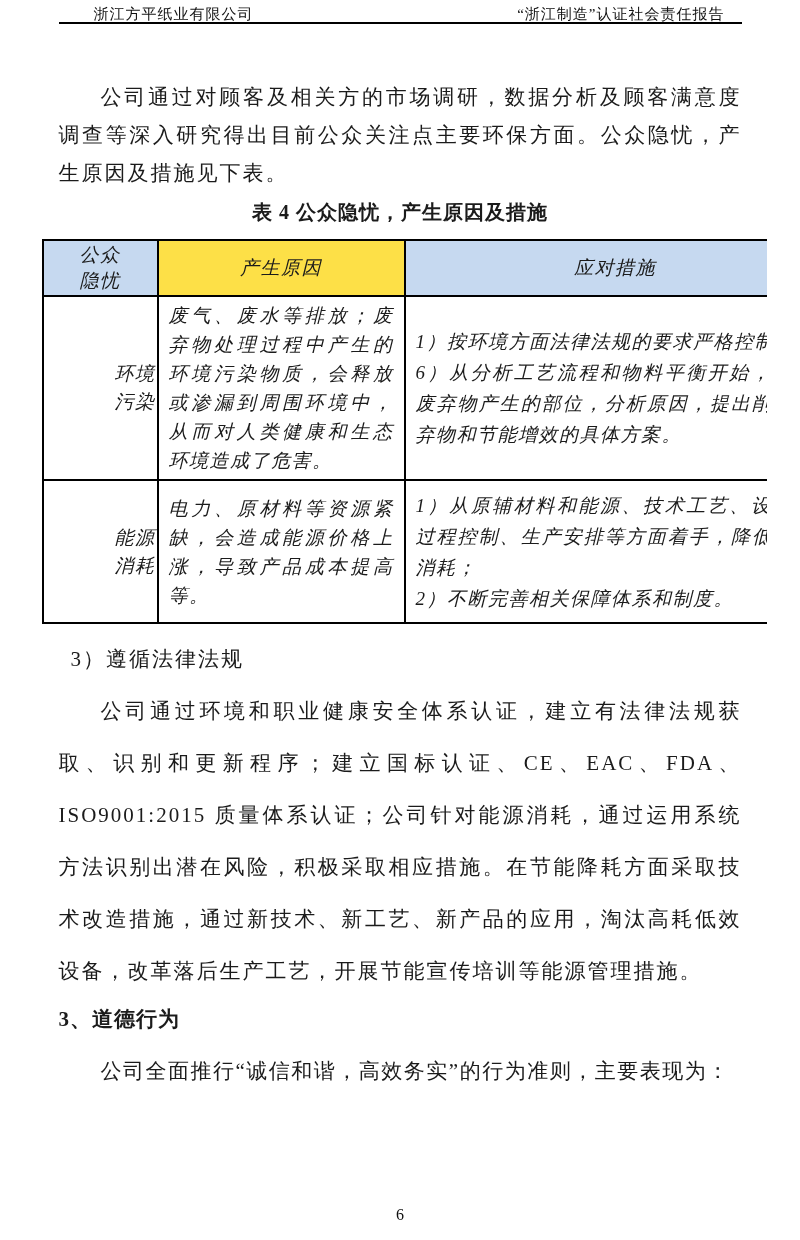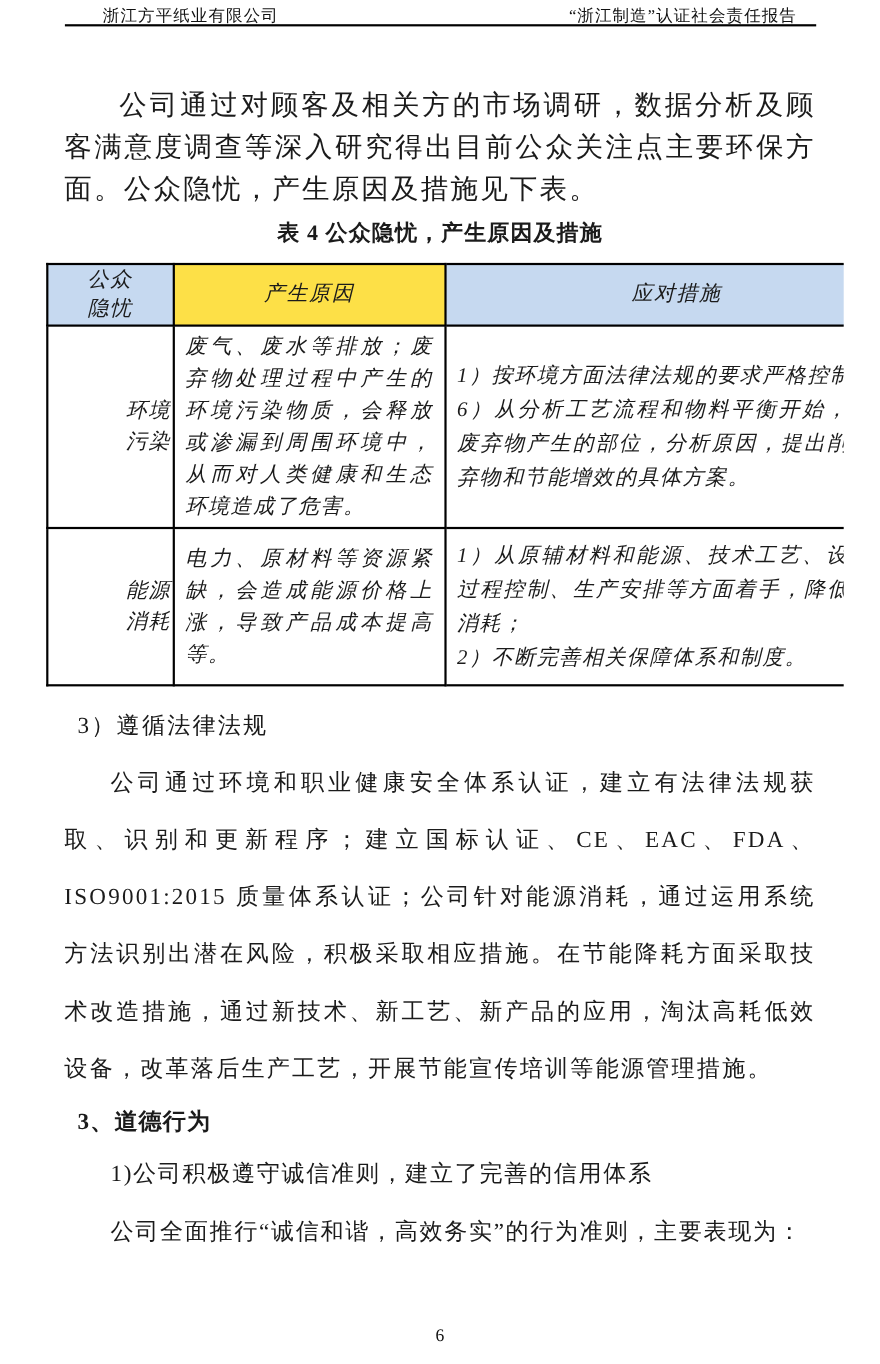--- a/index.html
+++ b/index.html
@@ -23,21 +23,21 @@
     position:absolute; top:22px; left:25px; right:25px;
     border:0; border-top:2px solid #000; margin:0;
   }
   
   .main { padding:62px 25px 0 25px; }
   .h-num {
     margin:0; font-size:21px; font-weight:normal;
     line-height:28px; letter-spacing:1.5px;
   }
   .para {
-    margin:16px 0 0 0; font-size:25px; line-height:38px;
+    margin:16px 0 0 0; font-size:21px; line-height:38px;
     text-align:justify; text-indent:2em; letter-spacing:2px;
   }
   .table-caption {
     margin:6px 0 0 0; text-align:center; font-weight:bold;
     font-size:20px; line-height:28px; letter-spacing:1px;
   }
   
   table.concern-table {
     margin:13px 0 0 -17px; width:783px;
     border-collapse:collapse; table-layout:fixed;
@@ -61,21 +61,21 @@
   
   .h-law {
     margin:21px 0 0 0; font-size:21px; line-height:28px;
     text-indent:12px; letter-spacing:2px;
   }
   .para-wide {
     margin:12px 0 0 0; font-size:21px; line-height:52px;
     text-align:justify; text-indent:2em; letter-spacing:2px;
   }
   .h-bold {
-    margin:8px 0 0 12px; font-size:21px; font-weight:bold;
+    margin:8px 0 0 0; font-size:21px; font-weight:bold;
     line-height:28px; letter-spacing:1px;
   }
   .para-plain {
     margin:20px 0 0 0; font-size:21px; line-height:28px;
     text-indent:2em; letter-spacing:1.5px;
   }
   .para-plain.second { margin-top:24px; }
   
   .doc-footer {
     position:absolute; top:1206px; left:0; right:0;
@@ -135,21 +135,20 @@
         </tr>
       </tbody>
     </table>
 
     <p class="h-law">3）遵循法律法规</p>
 
     <p class="para-wide">公司通过环境和职业健康安全体系认证，建立有法律法规获取、识别和更新程序；建立国标认证、CE、EAC、FDA、ISO9001:2015 质量体系认证；公司针对能源消耗，通过运用系统方法识别出潜在风险，积极采取相应措施。在节能降耗方面采取技术改造措施，通过新技术、新工艺、新产品的应用，淘汰高耗低效设备，改革落后生产工艺，开展节能宣传培训等能源管理措施。</p>
 
     <p class="h-bold">3、道德行为</p>
 
-    <p class="para-plain">1)公司积极遵守诚信准则，建立了完善的信用体系</p>
 
     <p class="para-plain second">公司全面推行“诚信和谐，高效务实”的行为准则，主要表现为：</p>
 
   </div>
 
   <div class="doc-footer">
     <span>6</span>
   </div>
 
 </div>

